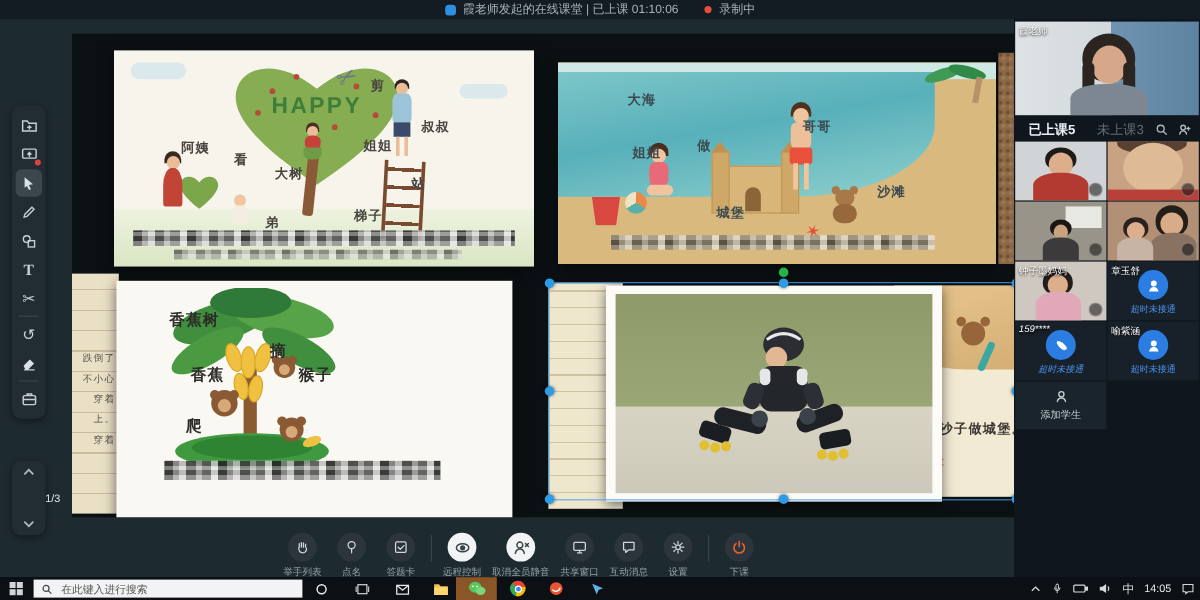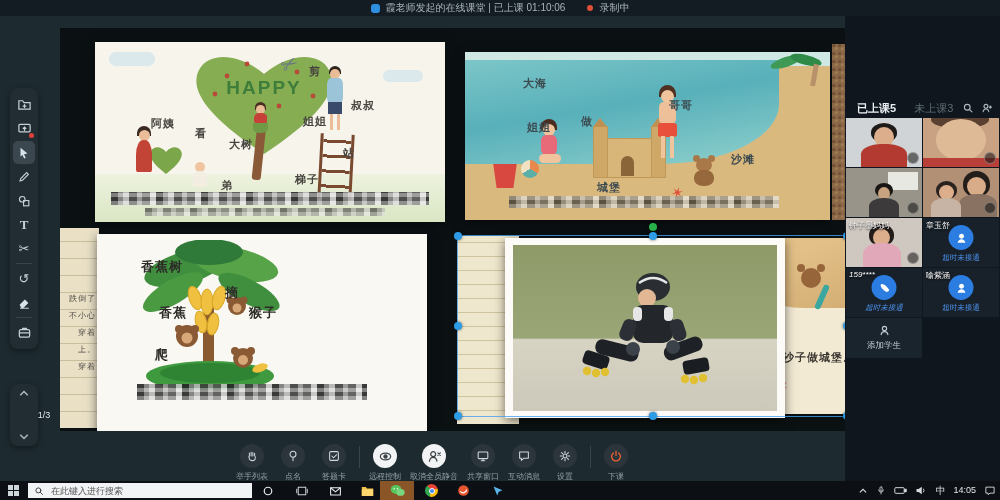--- a/index.html
+++ b/index.html
@@ -208,21 +208,21 @@
           <div class="abs" style="left:0;top:-3px;width:7px;height:7px;background:#a97848;border-radius:50%;"></div>
           <div class="abs" style="left:15px;top:-3px;width:7px;height:7px;background:#a97848;border-radius:50%;"></div>
           <div class="abs" style="left:1px;top:12px;width:20px;height:16px;background:#96683c;border-radius:45%;"></div>
         </div>
         <span class="abs" style="left:206px;top:132px;color:#e0503c;font-size:15px;transform:rotate(18deg);">✶</span>
 
         <span class="lbl" style="left:58px;top:24px;color:#3c4a50;">大海</span>
         <span class="lbl" style="left:62px;top:68px;color:#3c4a50;">姐姐</span>
         <span class="lbl" style="left:116px;top:62px;color:#3c4a50;">做</span>
         <span class="lbl" style="left:204px;top:46px;color:#3c4a50;">哥哥</span>
-        <span class="lbl" style="left:132px;top:128px;color:#3c4a50;">城堡</span>
+        <span class="lbl" style="left:132px;top:118px;color:#3c4a50;">城堡</span>
         <span class="lbl" style="left:266px;top:100px;color:#3c4a50;">沙滩</span>
         <div class="mosaic" style="left:44px;top:144px;width:270px;height:12px;opacity:.7;"></div>
       </div>
 
       <div class="cork" style="left:772px;top:16px;width:13px;height:176px;"></div>
 
       <div class="abs paper" style="left:0;top:200px;width:39px;height:200px;">
         <div style="padding-top:62px;">
           <span class="frag">跌倒了</span>
           <span class="frag">不小心</span>
@@ -471,20 +471,28 @@
               <path d="M5 4.6a5 5 0 1 0 6 0"></path>
             </svg>
           </span>
         <span class="blab">下课</span>
       </div>
     </div>
   </div>
 
   <div class="sidebar">
 
+    <div class="vtile" style="left:1px;top:2px;width:153px;height:78px;background:linear-gradient(90deg,#dde2e4 0%,#d3dadd 52%,#6f93b0 52%,#5d83a2 100%);">
+      <span class="vname">霞老师</span>
+      <div class="hair" style="left:56px;top:10px;width:44px;height:40px;background:#2b2522;"></div>
+      <div class="head" style="left:64px;top:20px;width:29px;height:32px;background:#d6a788;"></div>
+      <div class="hair" style="left:56px;top:34px;width:10px;height:44px;background:#2b2522;border-radius:4px;"></div>
+      <div class="hair" style="left:90px;top:34px;width:10px;height:44px;background:#2b2522;border-radius:4px;"></div>
+      <div class="torso" style="left:46px;top:52px;width:64px;height:26px;background:#7c8792;"></div>
+    </div>
 
     <div class="tabs">
       <span class="tab-on">已上课5</span>
       <span class="tab-off">未上课3</span>
       <span class="tabicons">
         <svg width="12" height="12" viewBox="0 0 16 16" fill="none" stroke="#aeb9bf" stroke-width="1.5" stroke-linecap="round">
             <circle cx="7" cy="7" r="3.8"></circle>
             <path d="M10 10l3.2 3.2"></path>
           </svg>
         <svg width="12" height="12" viewBox="0 0 16 16" fill="none" stroke="#aeb9bf" stroke-width="1.5" stroke-linecap="round">

